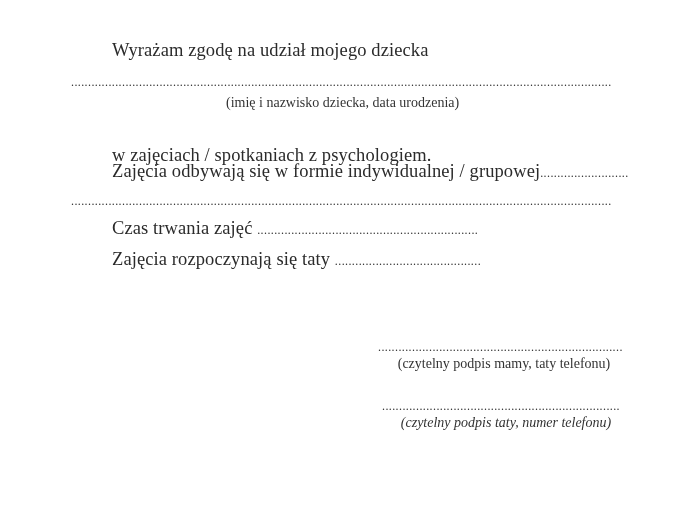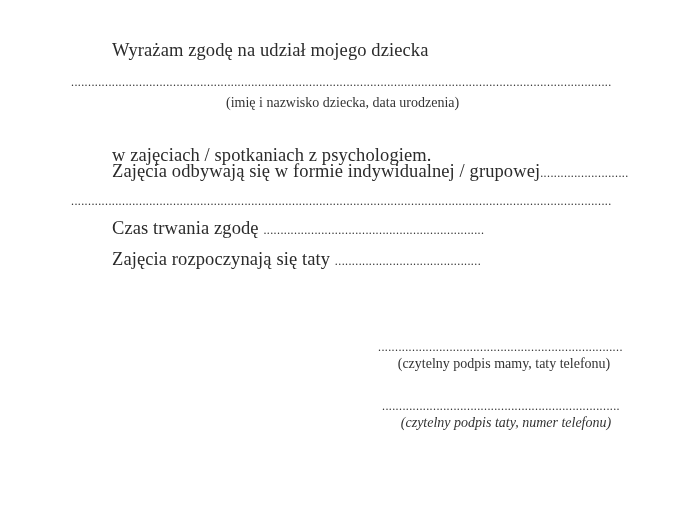--- a/index.html
+++ b/index.html
@@ -60,21 +60,21 @@
 
   <div class="line" style="top:144px;">w zajęciach / spotkaniach z psychologiem.</div>
 
   <div class="line" style="top:160px;">
     <span>Zajęcia odbywają się w formie indywidualnej / grupowej</span><span class="inline-dots">..........................</span>
   </div>
 
   <div class="dots" style="top:195px; left:71px; width:556px;">...............................................................................................................................................................</div>
 
   <div class="line" style="top:217px;">
-    <span>Czas trwania zgodę</span>
+    <span>Czas trwania zajęć</span>
     <span class="inline-dots">.................................................................</span>
   </div>
 
   <div class="line" style="top:248px;">
     <span>Zajęcia rozpoczynają się taty</span>
     <span class="inline-dots">...........................................</span>
   </div>
 
 </div>
 

